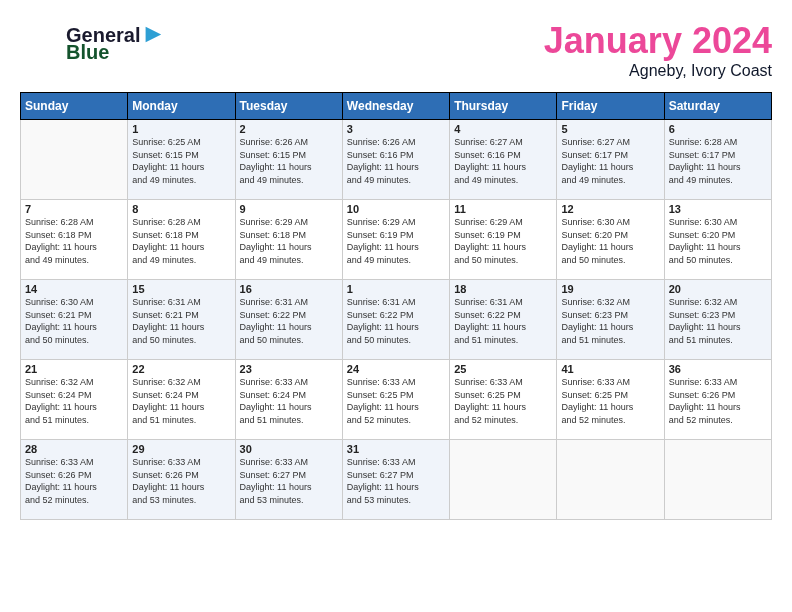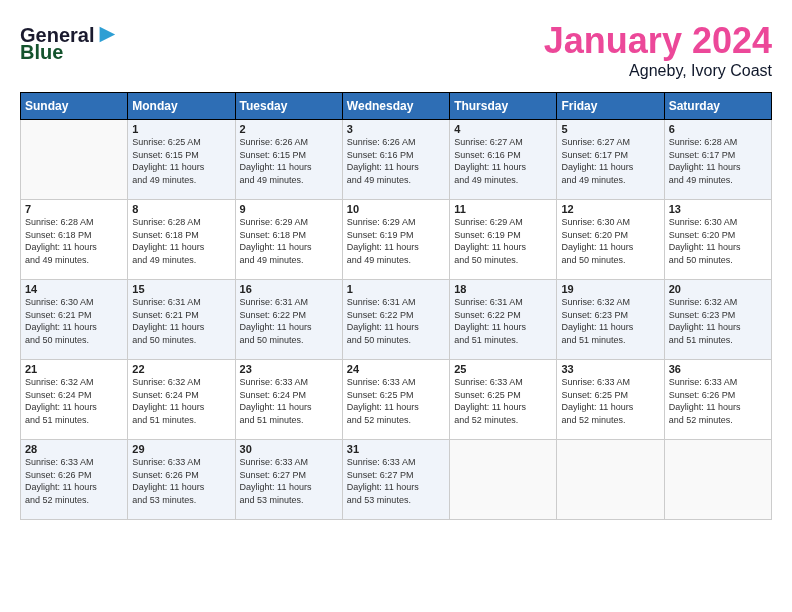--- a/index.html
+++ b/index.html
@@ -17,20 +17,21 @@
     .header {
       display: flex;
       justify-content: space-between;
       align-items: flex-start;
       margin-bottom: 12px;
     }
     .logo {
       display: flex;
       flex-direction: column;
       align-items: flex-end;
+      margin-left: 46px;
     }
     .title-area {
       text-align: right;
     }
     .month-title {
       font-size: 36px;
       font-weight: bold;
       color: #ec4899;
     }
     .subtitle {
@@ -291,21 +292,21 @@
 and 52 minutes.</div>
           </td>
           <td>
             <span class="day-num">25</span>
             <div class="day-info" style="white-space: pre-line;">Sunrise: 6:33 AM
 Sunset: 6:25 PM
 Daylight: 11 hours
 and 52 minutes.</div>
           </td>
           <td>
-            <span class="day-num">33</span>
+            <span class="day-num">41</span>
             <div class="day-info" style="white-space: pre-line;">Sunrise: 6:33 AM
 Sunset: 6:25 PM
 Daylight: 11 hours
 and 52 minutes.</div>
           </td>
           <td>
             <span class="day-num">36</span>
             <div class="day-info" style="white-space: pre-line;">Sunrise: 6:33 AM
 Sunset: 6:26 PM
 Daylight: 11 hours

